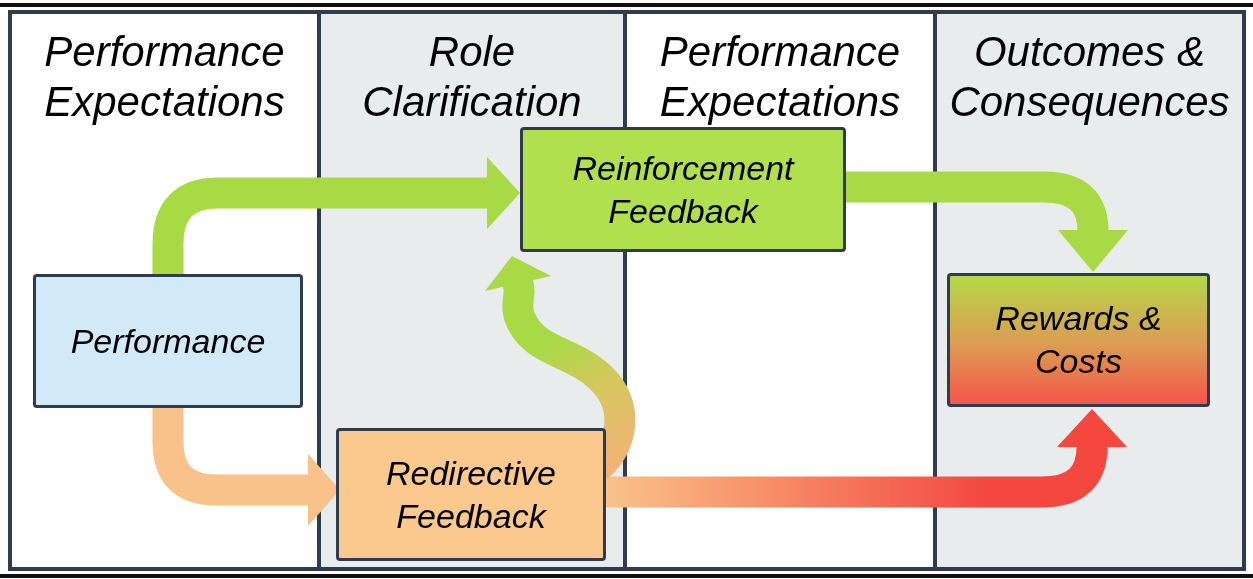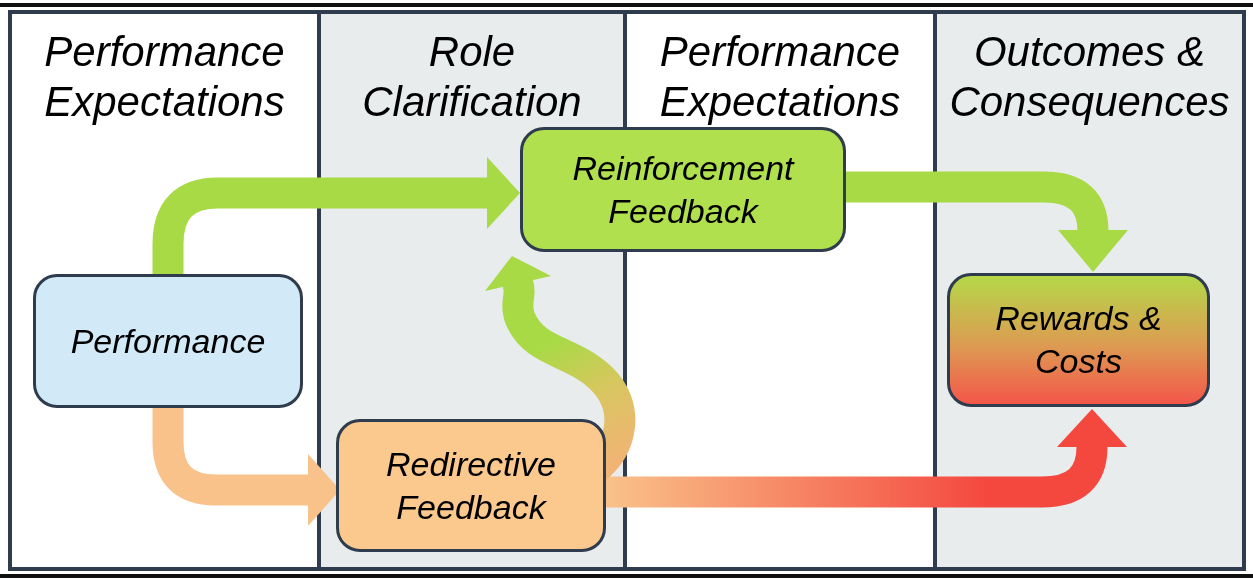--- a/index.html
+++ b/index.html
@@ -21,28 +21,28 @@
   .col-3{left:623px;width:314px;}
   .col-4{left:933px;width:313px;}
   .col-header{
     padding-top:13px;text-align:center;font-size:42px;line-height:50px;
     letter-spacing:0px;
   }
   .col-header span{display:block;white-space:nowrap;}
   #arrow-layer{position:absolute;left:0;top:0;z-index:2;}
   .node{
     position:absolute;z-index:3;box-sizing:border-box;
-    border:3px solid var(--border-dark,#2f3c4d);border-radius:24px;
+    border:3px solid var(--border-dark,#2f3c4d);border-radius:4px;
     display:flex;flex-direction:column;align-items:center;justify-content:center;
     font-size:34px;line-height:43px;text-align:center;
   }
   .node span{display:block;white-space:nowrap;}
   #box-planning{left:33px;top:274px;width:270px;height:134px;background:var(--blue-box,#d2eaf8);}
   #box-reinforcement{left:520px;top:127px;width:326px;height:125px;background:var(--green-box,#b0e04e);}
-  #box-redirective{left:336px;top:419px;width:270px;height:133px;background:var(--orange-box,#fbc88e);}
+  #box-redirective{left:336px;top:428px;width:270px;height:133px;background:var(--orange-box,#fbc88e);}
   #box-rewards{
     left:947px;top:273px;width:263px;height:134px;
     background:linear-gradient(to bottom,
       var(--rewards-top,#b5d848) 0%,
       var(--rewards-mid,#dd9a52) 55%,
       var(--rewards-bottom,#f4564a) 100%);
   }
 </style>
 </head>
 <body>

